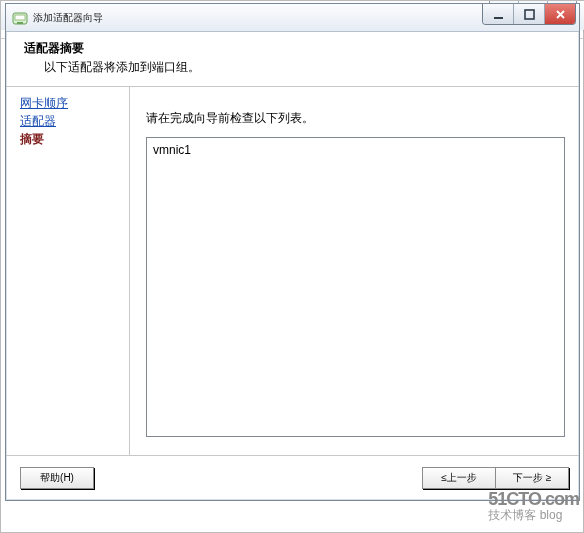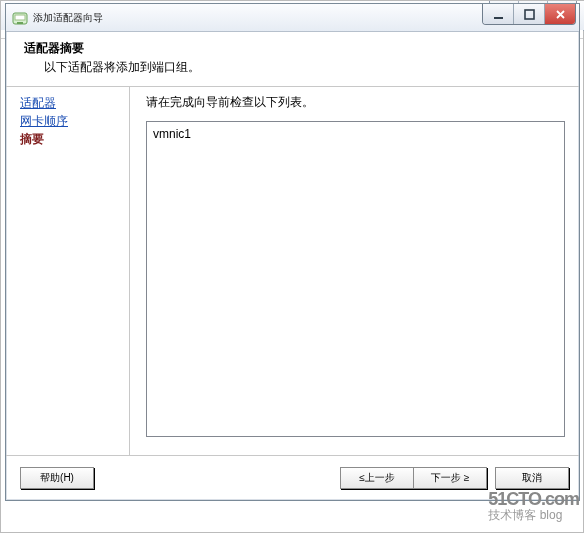--- a/index.html
+++ b/index.html
@@ -22,21 +22,21 @@
   
   .hdr{padding:8px 16px 10px 18px;border-bottom:1px solid #c8c8c8}
   .hdr-h{font-weight:bold;font-size:12px}
   .hdr-sub{margin:2px 0 0 20px}
   
   .body{display:flex;position:absolute;left:0;right:0;top:82px;bottom:44px}
   .nav{width:124px;min-width:124px;padding:8px 0 0 14px;box-sizing:border-box;border-right:1px solid #c8c8c8}
   .nav a{color:#1a4db3;text-decoration:underline;cursor:pointer;display:block;line-height:18px}
   .nav .current{font-weight:bold;color:#7f1d1d;text-decoration:none;cursor:default}
   .content{flex:1;padding:8px 14px 8px 16px;display:flex;flex-direction:column}
-  .instr{margin:0 0 10px 0}
+  .instr{margin:16px 0 10px 0}
   .listbox{flex:1;border:1px solid #828790;background:#fff;padding:4px 6px;overflow:auto;margin-bottom:11px}
   .listbox .item{line-height:16px}
   
   .footer{position:absolute;left:0;right:0;bottom:0;height:44px;border-top:1px solid #c8c8c8;display:flex;align-items:center;padding:0 10px}
   .spacer{flex:1}
   .btn{height:22px;min-width:74px;padding:0 10px;border:1px solid #8b8b8b;background:linear-gradient(#fefefe,#e8e8e8);font-size:10px;font-family:inherit;box-shadow:1px 1px 0 #000;cursor:pointer;margin-left:2px;display:inline-flex;align-items:center;justify-content:center}
   .btn-help{margin-left:4px}
   .btn-group{display:flex}
   .btn-group .btn{margin-left:4px}
   .btn-group .btn+.btn{border-left:1px solid #8b8b8b;margin-left:-1px}
@@ -102,39 +102,38 @@
       </div>
     </div>
 
     <div class="hdr">
       <div class="hdr-h">适配器摘要</div>
       <div class="hdr-sub">以下适配器将添加到端口组。</div>
     </div>
 
     <div class="body">
       <div class="nav">
+        <a>网卡顺序</a>
         <a>适配器</a>
-        <a>网卡顺序</a>
         <a class="current">摘要</a>
       </div>
       <div class="content">
         <div class="instr">请在完成向导前检查以下列表。</div>
         <div class="listbox">
           <div class="item">vmnic1</div>
         </div>
       </div>
     </div>
 
     <div class="footer">
       <button class="btn btn-help">帮助(H)</button>
       <div class="spacer"></div>
       <div class="btn-group">
         <button class="btn">≤上一步</button>
         <button class="btn">下一步 ≥</button>
       </div>
-      <button class="btn btn-cancel">取消</button>
     </div>
   </div>
 
   <div class="wm"><span class="big">51CTO.com</span>
 <span class="small">技术博客 blog</span></div>
 
 </div>
 
 </body></html>

